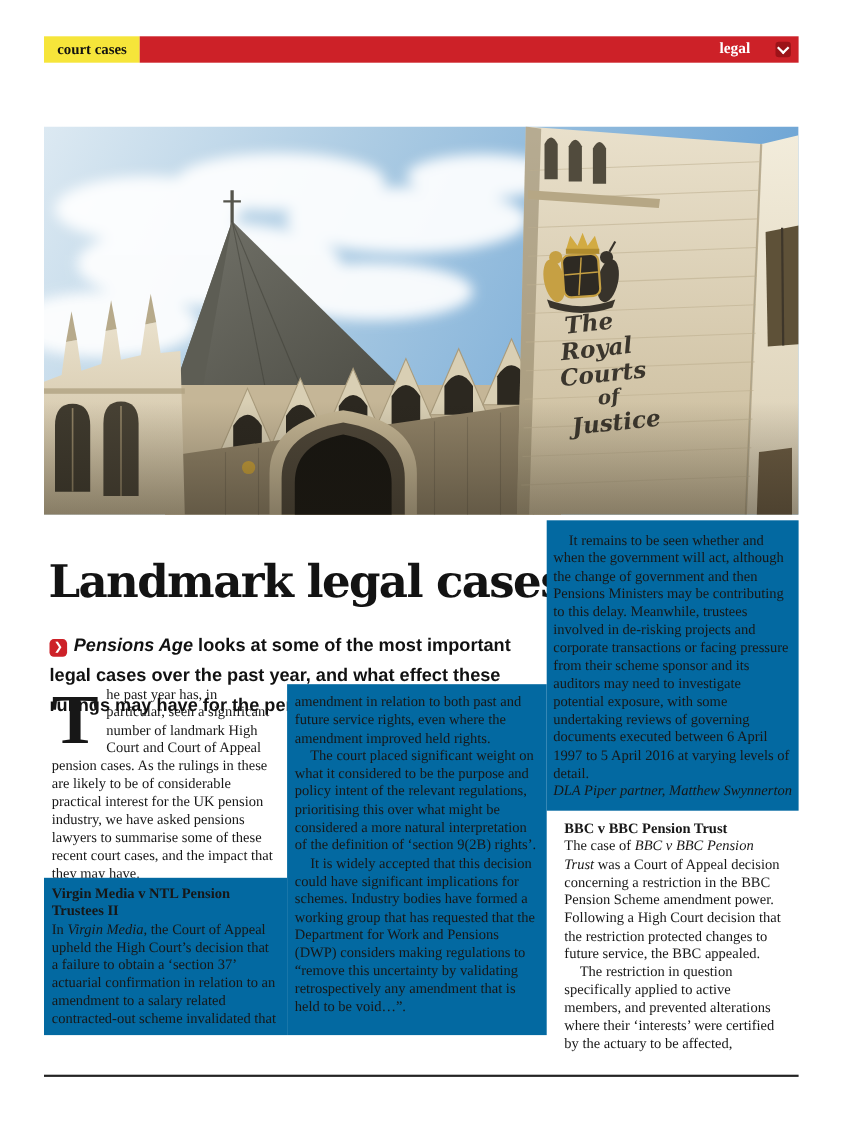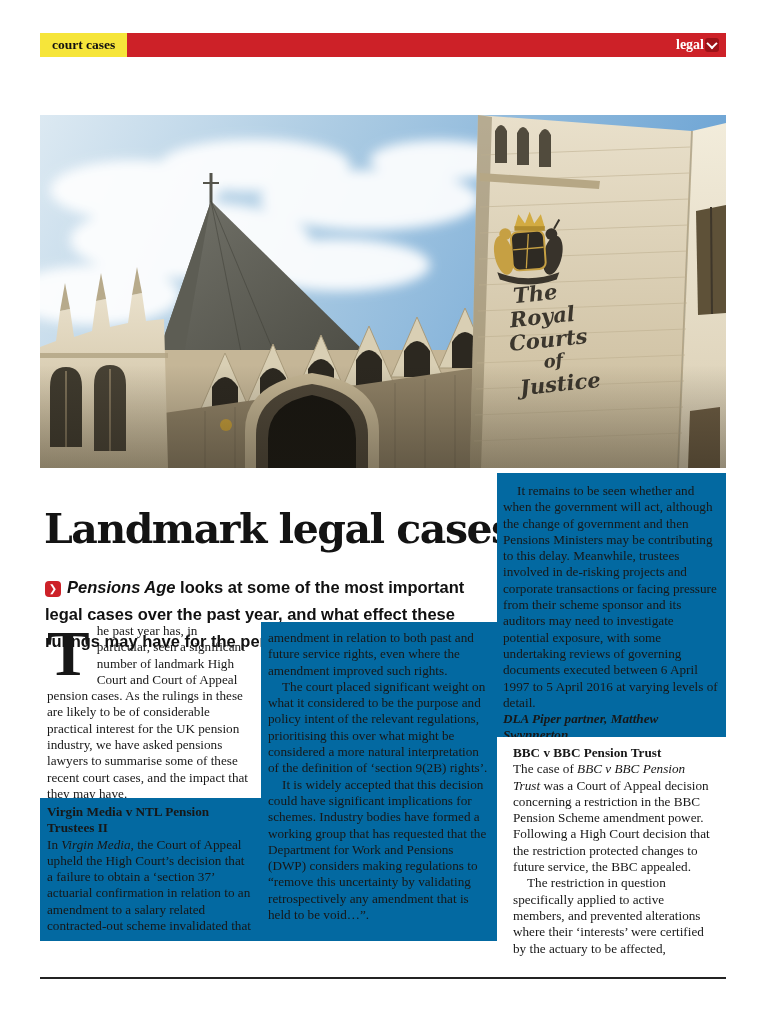--- a/index.html
+++ b/index.html
@@ -9,21 +9,21 @@
   }
 
   
   .topbar { position:absolute; left:40px; top:33px; width:686px; height:24px; display:flex;text-align:right; }
   .section-tag {
     background:#f6e53a; color:#111; font-weight:bold; font-size:13.5px;
     display:flex; align-items:center; padding:0 12px; white-space:nowrap;
   }
   .channel-bar {
     flex:1; background:#cd2128; display:flex; align-items:center;
-    justify-content:flex-end; gap:1px; padding-right:7px;
+    justify-content:flex-end; gap:23px; padding-right:7px;
   }
   .channel-label { color:#fff; font-weight:bold; font-size:14px; }
   .chev-box {
     width:14px; height:14px; background:#9c1318; border-radius:3px;
     display:flex; align-items:center; justify-content:center;
   }
   .chev-glyph {
     width:6px; height:6px; border-right:2px solid #fff; border-bottom:2px solid #fff;
     transform:rotate(45deg) translate(-1px,-1px);
   }
@@ -69,21 +69,21 @@
   .col-mid {
     position:absolute; left:261px; top:622px; width:236px; height:319px;
     padding:8px 8px 0 7px; box-sizing:border-box; overflow:hidden;
   }
 
   .col-right { position:absolute; left:497px; top:473px; width:229px; }
   .right-ybox {
     height:264px; padding:10px 6px 0 6px; box-sizing:border-box;
     overflow:hidden; margin-bottom:8px;
   }
-  .byline { font-weight:bold; font-style:italic; }
+  .byline { font-weight:normal; font-style:italic; }
   .bbc-section { padding:0 16px; overflow:hidden; }
 
   
   .footer-rule { position:absolute; left:40px; top:977px; width:686px; height:2px; background:#232323; }
   .footer {
     position:absolute; left:40px; top:1034px; width:686px;
     display:flex; justify-content:space-between; align-items:center;
     font-size:12.5px; color:#1c1c1c;
   }
   .footer-left { display:flex; align-items:baseline; padding-left:5px; }
@@ -269,21 +269,21 @@
   <div class="intro-block">
     <span class="dropcap">T</span><span>he past year has, in particular, seen a significant number of landmark High Court and Court of Appeal pension cases. As the rulings in these are likely to be of considerable practical interest for the UK pension industry, we have asked pensions lawyers to summarise some of these recent court cases, and the impact that they may have.</span>
   </div>
   <div class="virgin-box ybg">
     <h3 class="subhead">Virgin Media v NTL Pension Trustees II</h3>
     <p><span>In </span><span class="ital">Virgin Media</span><span>, the Court of Appeal upheld the High Court’s decision that a failure to obtain a ‘section 37’ actuarial confirmation in relation to an amendment to a salary related contracted-out scheme invalidated that</span></p>
   </div>
 </div>
 
 <div class="col-mid bodytext ybg">
-  <p>amendment in relation to both past and future service rights, even where the amendment improved such rights.</p>
+  <p>amendment in relation to both past and future service rights, even where the amendment improved held rights.</p>
   <p class="ind">The court placed significant weight on what it considered to be the purpose and policy intent of the relevant regulations, prioritising this over what might be considered a more natural interpretation of the definition of ‘section 9(2B) rights’.</p>
   <p class="ind">It is widely accepted that this decision could have significant implications for schemes. Industry bodies have formed a working group that has requested that the Department for Work and Pensions (DWP) considers making regulations to “remove this uncertainty by validating retrospectively any amendment that is held to be void…”.</p>
 </div>
 
 <div class="col-right bodytext">
   <div class="right-ybox ybg">
     <p class="ind">It remains to be seen whether and when the government will act, although the change of government and then Pensions Ministers may be contributing to this delay. Meanwhile, trustees involved in de-risking projects and corporate transactions or facing pressure from their scheme sponsor and its auditors may need to investigate potential exposure, with some undertaking reviews of governing documents executed between 6 April 1997 to 5 April 2016 at varying levels of detail.</p>
     <p class="byline">DLA Piper partner, Matthew Swynnerton</p>
   </div>
   <div class="bbc-section">

